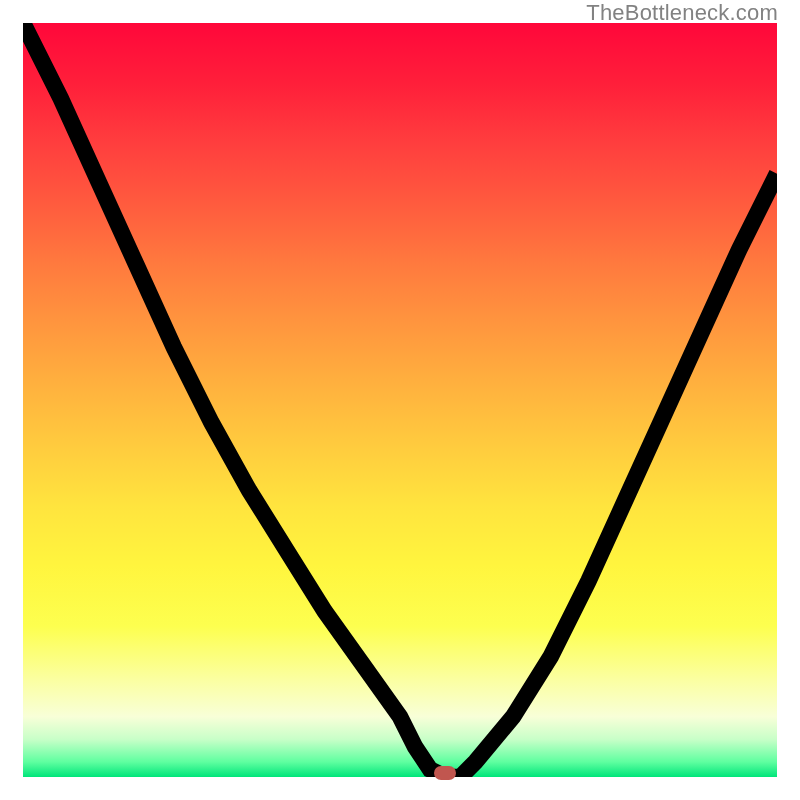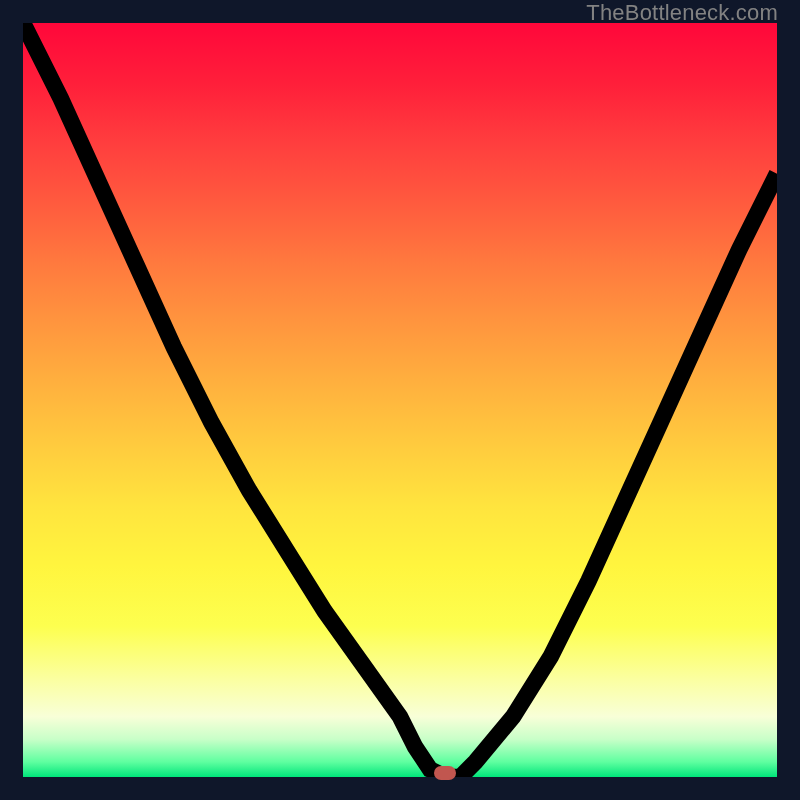--- a/index.html
+++ b/index.html
@@ -1,21 +1,21 @@
 <!DOCTYPE html>
 <html><head>
 <meta charset="utf-8">
 <style>
   * { margin: 0; padding: 0; box-sizing: border-box; }
   html, body { width: 800px; height: 800px; overflow: hidden; background: #000; }
   .frame {
     position: absolute;
     top: 0; left: 0;
     width: 800px; height: 800px;
-    background: #0f172a;
+    background: #ffffff;
   }
   .plot-area {
     position: absolute;
     top: 23px;
     left: 23px;
     width: 754px;
     height: 754px;
     background: linear-gradient(to bottom,
       #ff073a 0%,
       #ff1f3a 8%,

